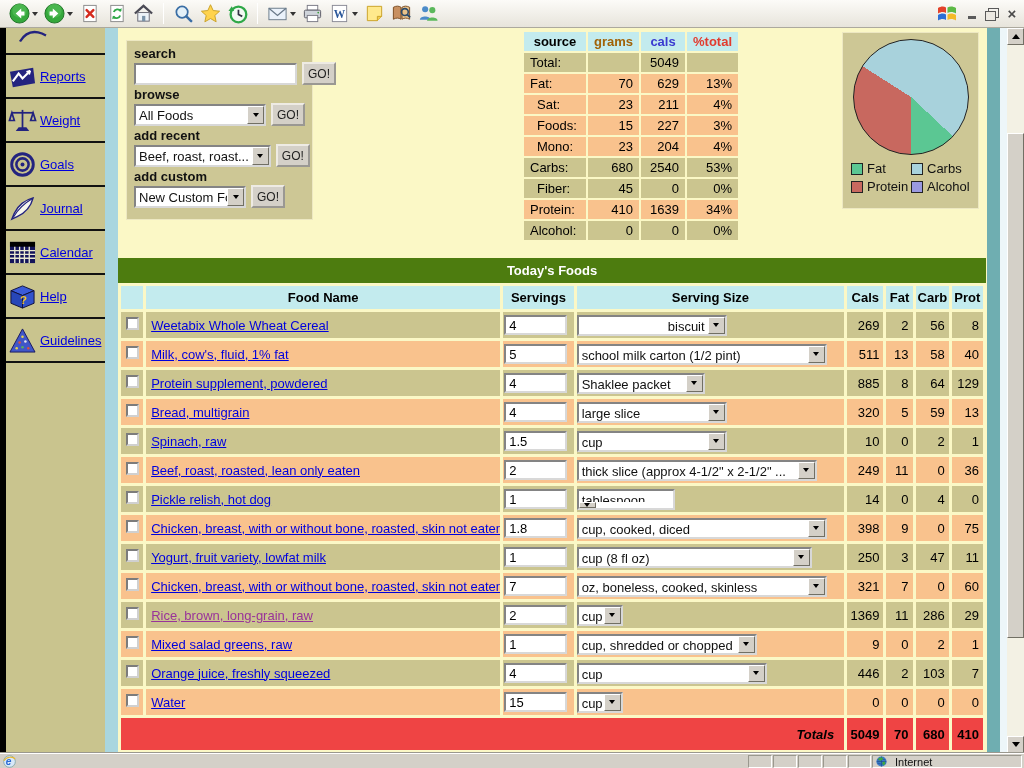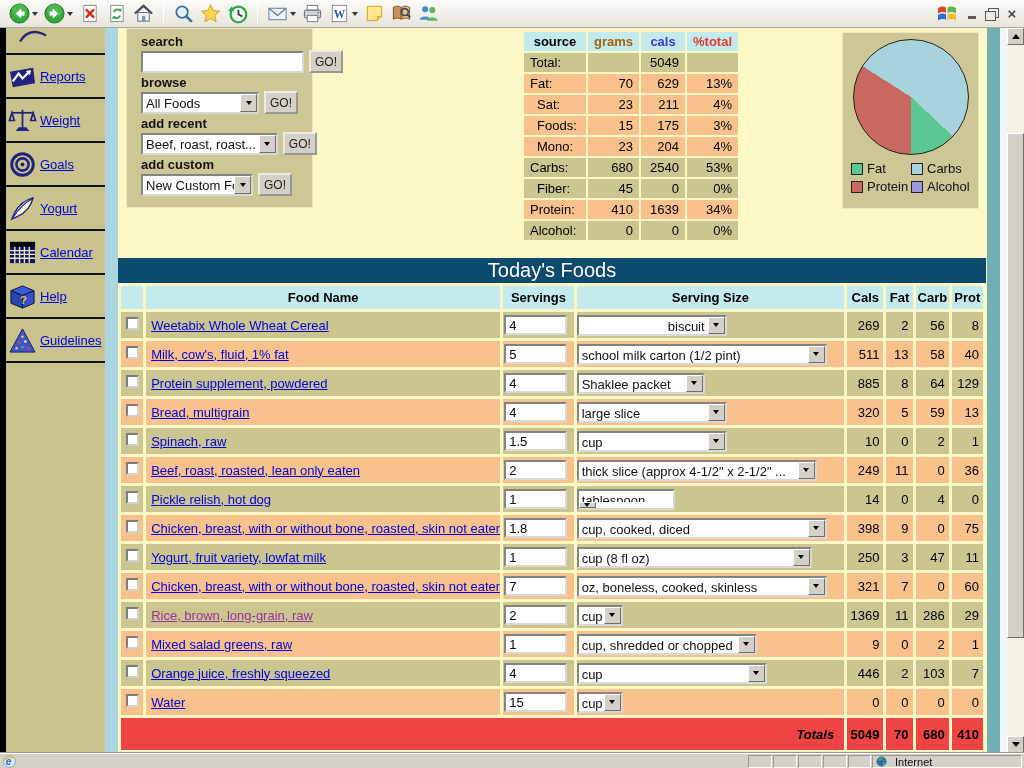--- a/index.html
+++ b/index.html
@@ -30,21 +30,21 @@
 #sidebar-items{border-bottom:2px solid #111;}
 .sb-item{border-top:2px solid #111;height:44px;display:flex;align-items:center;gap:3px;padding:2px 1px 2px 2px;}
 .sb-icon svg{width:29px;height:27px;display:block;}
 .sb-link{color:#0000DD;font-size:13px;text-decoration:underline;}
 #blue-strip{position:absolute;left:105px;top:0;width:13px;height:100%;background:#A9D6DF;}
 #content{position:absolute;left:118px;top:0;width:882px;height:100%;background:#FBF8C6;}
 #teal-strip{position:absolute;left:869px;top:0;width:13px;height:100%;background:#6FAEB1;}
 #white-strip{position:absolute;left:1000px;top:0;width:7px;height:100%;background:#EDF6F9;}
 
 
-#quick-forms{position:absolute;left:8px;top:0;width:187px;height:180px;background:#CDC795;border:1px solid #EDE8C2;padding:4px 14px;}
+#quick-forms{position:absolute;left:8px;top:12px;width:187px;height:180px;background:#CDC795;border:1px solid #EDE8C2;padding:4px 7px;}
 .qf-label{font-size:13px;font-weight:bold;color:#111;margin:1px 0 1px 0;}
 .qf-row{display:flex;align-items:center;gap:5px;margin-bottom:2px;}
 .qf-input{width:163px;height:22px;border:2px inset #D8D8D8;background:#fff;font:13px "Liberation Sans",sans-serif;padding:0 3px;}
 .go-btn{height:23px;min-width:34px;background:#D4D0C8;border:2px outset #EEEBE4;font:12px "Liberation Sans",sans-serif;color:#222;cursor:pointer;padding:0 4px;}
 
 
 .fake-select{display:inline-flex;align-items:stretch;height:22px;background:#fff;border:2px inset #D8D8D8;cursor:pointer;vertical-align:middle;}
 .fs-text{flex:1;font-size:13px;color:#111;padding:2px 3px 0 3px;white-space:nowrap;overflow:hidden;}
 .fs-btn{width:17px;background:#D4D0C8;border:1px solid;border-color:#FFF #716F64 #716F64 #FFF;display:flex;align-items:center;justify-content:center;}
 .fs-btn::after{content:"";border-left:3.5px solid transparent;border-right:3.5px solid transparent;border-top:4.5px solid #000;}
@@ -62,21 +62,21 @@
 
 #pie-box{position:absolute;left:724px;top:4px;width:137px;height:177px;background:#CDC795;border:1px solid #EDE8C2;padding:6px 6px 2px 6px;}
 #pie{width:116px;height:116px;border-radius:50%;border:1px solid #222;margin:0 auto;}
 #pie-legend{display:grid;grid-template-columns:60px 66px;gap:3px 0;margin-top:6px;padding-left:2px;}
 .leg-item{display:flex;align-items:center;gap:4px;}
 .leg-swatch{width:12px;height:12px;border:1px solid #222;display:inline-block;}
 .leg-label{font-size:13px;color:#111;}
 
 
 #foods-wrap{position:absolute;left:0;top:230px;width:868px;}
-#foods-title{height:25px;line-height:25px;background:#0c4a6e;color:#FFF;font-size:20px;font-weight:normal;text-align:center;}
+#foods-title{height:25px;line-height:25px;background:#4d7c0f;color:#FFF;font-size:13px;font-weight:bold;text-align:center;}
 #foods{border-collapse:separate;border-spacing:3px;width:868px;table-layout:fixed;}
 #foods th{background:#C3EBEE;font-size:13px;font-weight:bold;height:22px;text-align:center;padding:4px 2px;}
 #foods td{height:26px;vertical-align:middle;font-size:13px;}
 .cb-cell{text-align:center;}
 .checkbox{display:inline-block;width:13px;height:13px;background:#fff;border:2px inset #D0D0D0;cursor:pointer;}
 .name-cell{padding-left:5px;overflow:hidden;white-space:nowrap;}
 .food-link{color:#0000DD;text-decoration:underline;}
 .food-link.visited{color:#993399;margin-top:24px;}
 .serv-cell{padding-left:1px;}
 .serv-input{width:63px;height:20px;border:2px inset #D8D8D8;background:#fff;font:13px "Liberation Sans",sans-serif;padding:0 3px;}
@@ -303,21 +303,21 @@
     <a href="#" class="sb-link">Goals</a>
   </div>
 
   <div class="sb-item">
     <span class="sb-icon">
               <svg viewBox="0 0 30 28">
                 <path d="M26 3 C18 5 10 11 6.5 19 L4 25 L9.5 22.5 C18 18.5 24 11 26 3 Z" fill="#F7F7EE" stroke="#23237F" stroke-width="1.5"></path>
                 <path d="M25 4 C18 8 11 14 5.5 23" stroke="#23237F" stroke-width="1.2" fill="none"></path>
               </svg>
             </span>
-    <a href="#" class="sb-link">Yogurt</a>
+    <a href="#" class="sb-link">Journal</a>
   </div>
 
   <div class="sb-item">
     <span class="sb-icon">
               <svg viewBox="0 0 30 28">
                 <rect x="2" y="3" width="26" height="22" fill="#14145A"></rect>
                 <rect x="2" y="3" width="26" height="5" fill="#000"></rect>
                 <g stroke="#E8E8D0" stroke-width="1.4" fill="none">
                   <path d="M2 12 h26 M2 16 h26 M2 20 h26"></path>
                   <path d="M7 8 v17 M12 8 v17 M17 8 v17 M22 8 v17"></path>
@@ -437,21 +437,21 @@
             </tr>
             <tr class="peach">
               <td class="lbl ind">Sat:</td>
               <td class="num">23</td>
               <td class="num">211</td>
               <td class="num">4%</td>
             </tr>
             <tr class="peach">
               <td class="lbl ind">Foods:</td>
               <td class="num">15</td>
-              <td class="num">175</td>
+              <td class="num">227</td>
               <td class="num">3%</td>
             </tr>
             <tr class="peach">
               <td class="lbl ind">Mono:</td>
               <td class="num">23</td>
               <td class="num">204</td>
               <td class="num">4%</td>
             </tr>
             <tr class="khaki">
               <td class="lbl">Carbs:</td>

